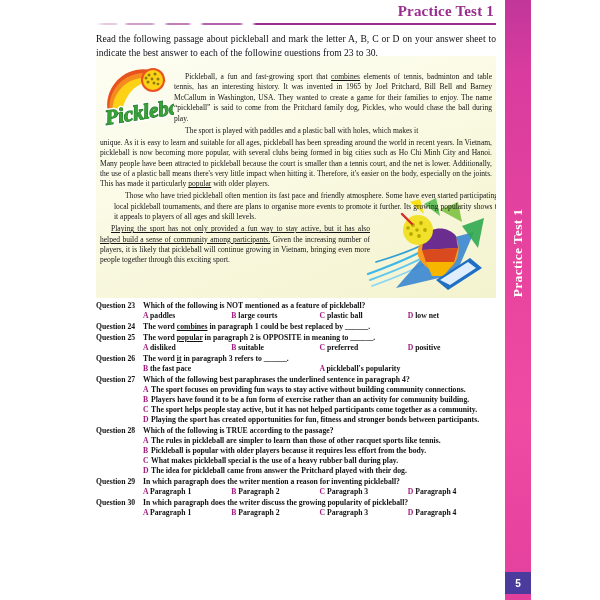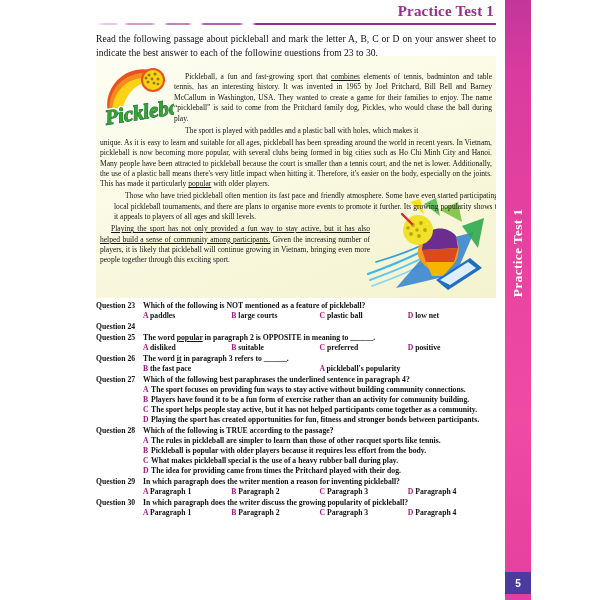--- a/index.html
+++ b/index.html
@@ -304,20 +304,21 @@
         <div class="opts-4">
           <div class="opt"><span class="ltr">A </span><span>paddles</span></div>
           <div class="opt"><span class="ltr">B </span><span>large courts</span></div>
           <div class="opt"><span class="ltr">C </span><span>plastic ball</span></div>
           <div class="opt"><span class="ltr">D </span><span>low net</span></div>
         </div>
       </div>
       <div class="q-block">
         <div class="q-row">
           <div class="q-label">Question 24</div>
+          <div class="q-stem">The word <span class="u">combines</span> in paragraph 1 could be best replaced by ______.</div>
         </div>
       </div>
       <div class="q-block">
         <div class="q-row">
           <div class="q-label">Question 25</div>
           <div class="q-stem">The word <span class="u">popular</span> in paragraph 2 is OPPOSITE in meaning to ______.</div>
         </div>
         <div class="opts-4">
           <div class="opt"><span class="ltr">A </span><span>disliked</span></div>
           <div class="opt"><span class="ltr">B </span><span>suitable</span></div>
@@ -372,21 +373,21 @@
           <div class="opt-long">
             <span class="ltr">B</span>
             <span class="txt">Pickleball is popular with older players because it requires less effort from the body.</span>
           </div>
           <div class="opt-long">
             <span class="ltr">C</span>
             <span class="txt">What makes pickleball special is the use of a heavy rubber ball during play.</span>
           </div>
           <div class="opt-long">
             <span class="ltr">D</span>
-            <span class="txt">The idea for providing came from times the Pritchard played with their dog.</span>
+            <span class="txt">The idea for pickleball came from answer the Pritchard played with their dog.</span>
           </div>
         </div>
       </div>
       <div class="q-block">
         <div class="q-row">
           <div class="q-label">Question 29</div>
           <div class="q-stem">In which paragraph does the writer mention a reason for inventing pickleball?</div>
         </div>
         <div class="opts-4">
           <div class="opt"><span class="ltr">A </span><span>Paragraph 1</span></div>

